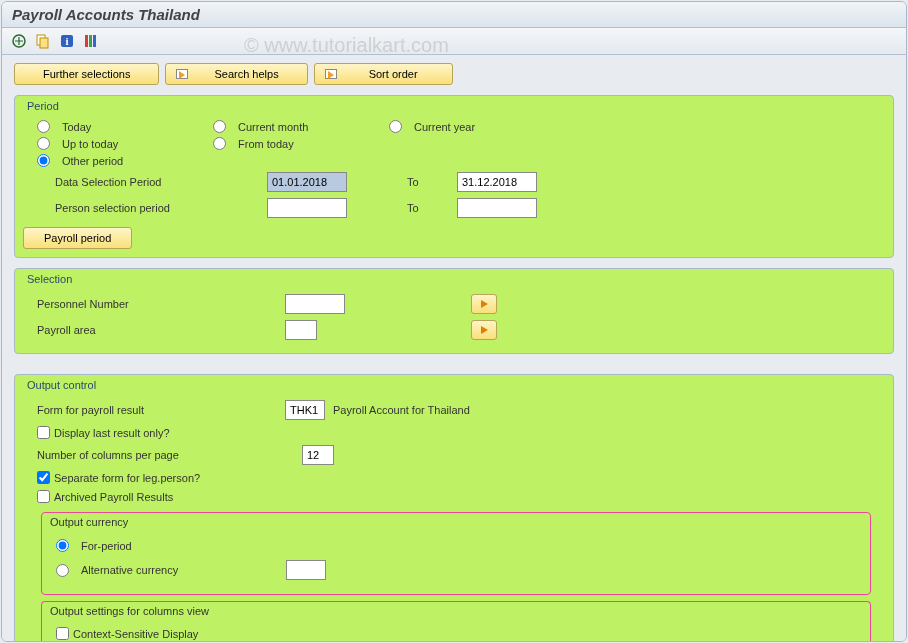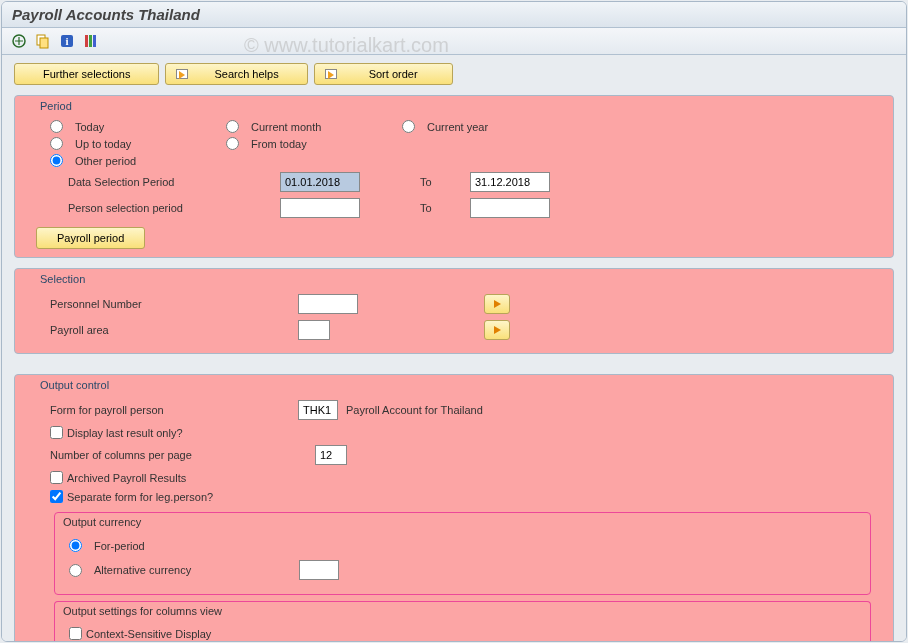--- a/index.html
+++ b/index.html
@@ -87,25 +87,25 @@
     .sap-button .arrow-icon::after {
       content: '';
       position: absolute;
       left: 2px;
       top: 1px;
       border-left: 6px solid #f0a020;
       border-top: 4px solid transparent;
       border-bottom: 4px solid transparent;
     }
     .group-box {
-      background: #fca5a5;
+      background: #bef264;
       border: 1px solid #a8b8c8;
       border-radius: 4px;
       margin-bottom: 10px;
-      padding: 2px 0 8px 17px;
+      padding: 2px 0 8px 4px;
     }
     .group-title {
       padding: 2px 8px 4px 8px;
       font-size: 11px;
       color: #2a4a6a;
     }
     .group-body {
       padding: 2px 18px;
     }
     .radio-row {
@@ -324,39 +324,39 @@
         </div>
       </div>
     </div>
 
     <div style="height:10px"></div>
 
     <div class="group-box" style="margin-bottom:0;">
       <div class="group-title">Output control</div>
       <div class="group-body">
         <div class="field-row">
-          <span class="field-label-short">Form for payroll person</span>
+          <span class="field-label-short">Form for payroll result</span>
           <input class="text-input w40" value="THK1" style="">
           <span class="desc-text">Payroll Account for Thailand</span>
         </div>
         <div class="check-row">
           <input type="checkbox" style="">
           <span>Display last result only?</span>
         </div>
         <div class="field-row">
           <span style="width:265px">Number of columns per page</span>
           <input class="text-input w32" value="12" style="">
         </div>
         <div class="check-row">
+          <input type="checkbox" checked="" style="">
+          <span>Separate form for leg.person?</span>
+        </div>
+        <div class="check-row">
           <input type="checkbox" style="">
           <span>Archived Payroll Results</span>
-        </div>
-        <div class="check-row">
-          <input type="checkbox" checked="" style="">
-          <span>Separate form for leg.person?</span>
         </div>
 
         <div class="inner-group">
           <div class="inner-title">Output currency</div>
           <div class="inner-body">
             <div class="radio-row" style="padding:4px 0">
               <label class="radio-item">
                 <input type="radio" name="curr" checked="" style="">
                   <span>For-period</span>
               </label>

